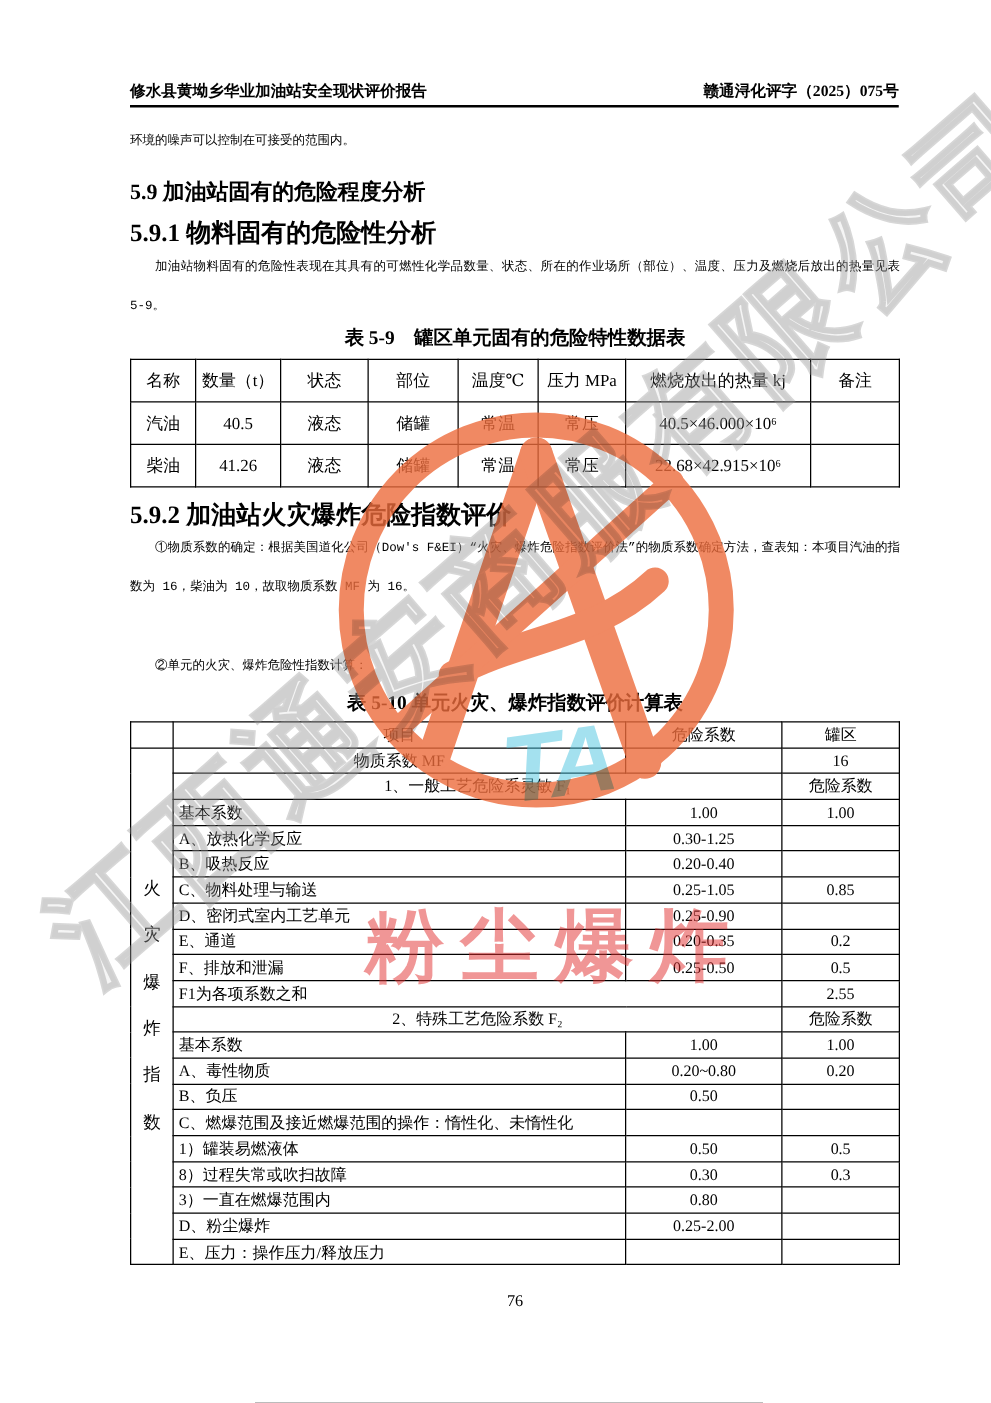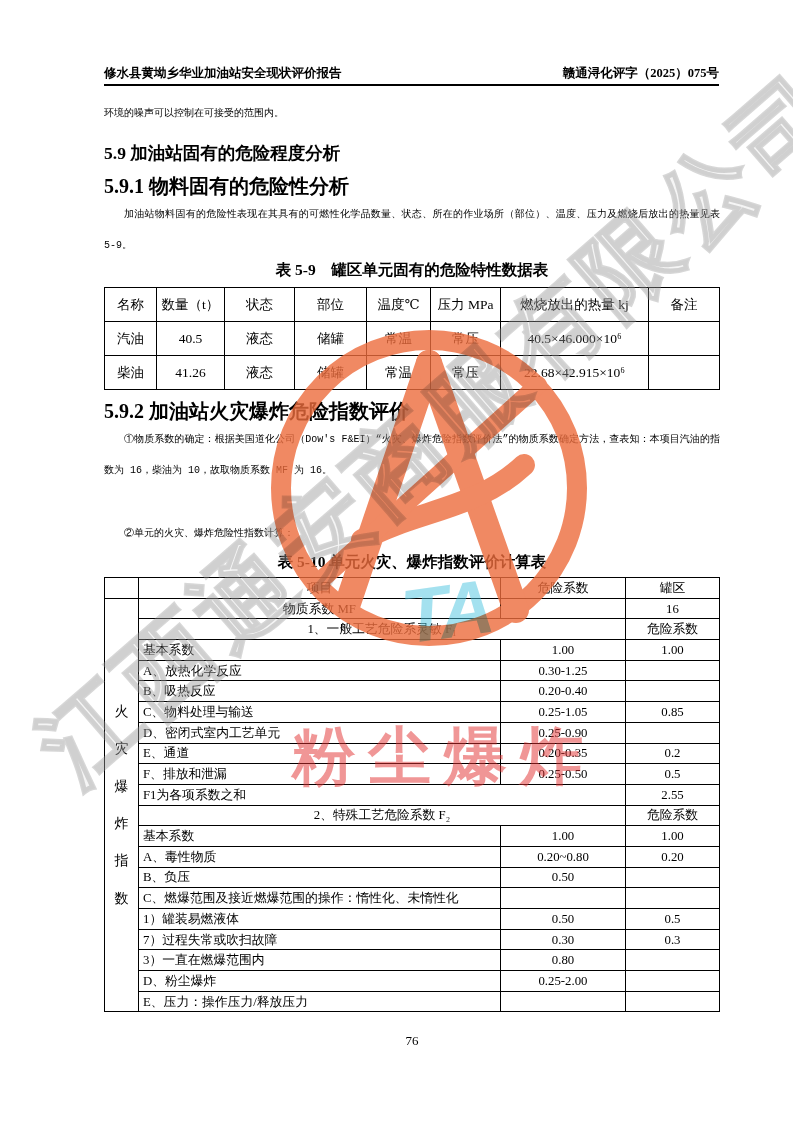--- a/index.html
+++ b/index.html
@@ -240,21 +240,21 @@
             <td class="l">C、燃爆范围及接近燃爆范围的操作：惰性化、未惰性化</td>
             <td class="c"></td>
             <td class="c"></td>
           </tr>
           <tr>
             <td class="l">1）罐装易燃液体</td>
             <td class="c">0.50</td>
             <td class="c">0.5</td>
           </tr>
           <tr>
-            <td class="l">7）过程失常或吹扫故障</td>
+            <td class="l">8）过程失常或吹扫故障</td>
             <td class="c">0.30</td>
             <td class="c">0.3</td>
           </tr>
           <tr>
             <td class="l">3）一直在燃爆范围内</td>
             <td class="c">0.80</td>
             <td class="c"></td>
           </tr>
           <tr>
             <td class="l">D、粉尘爆炸</td>

